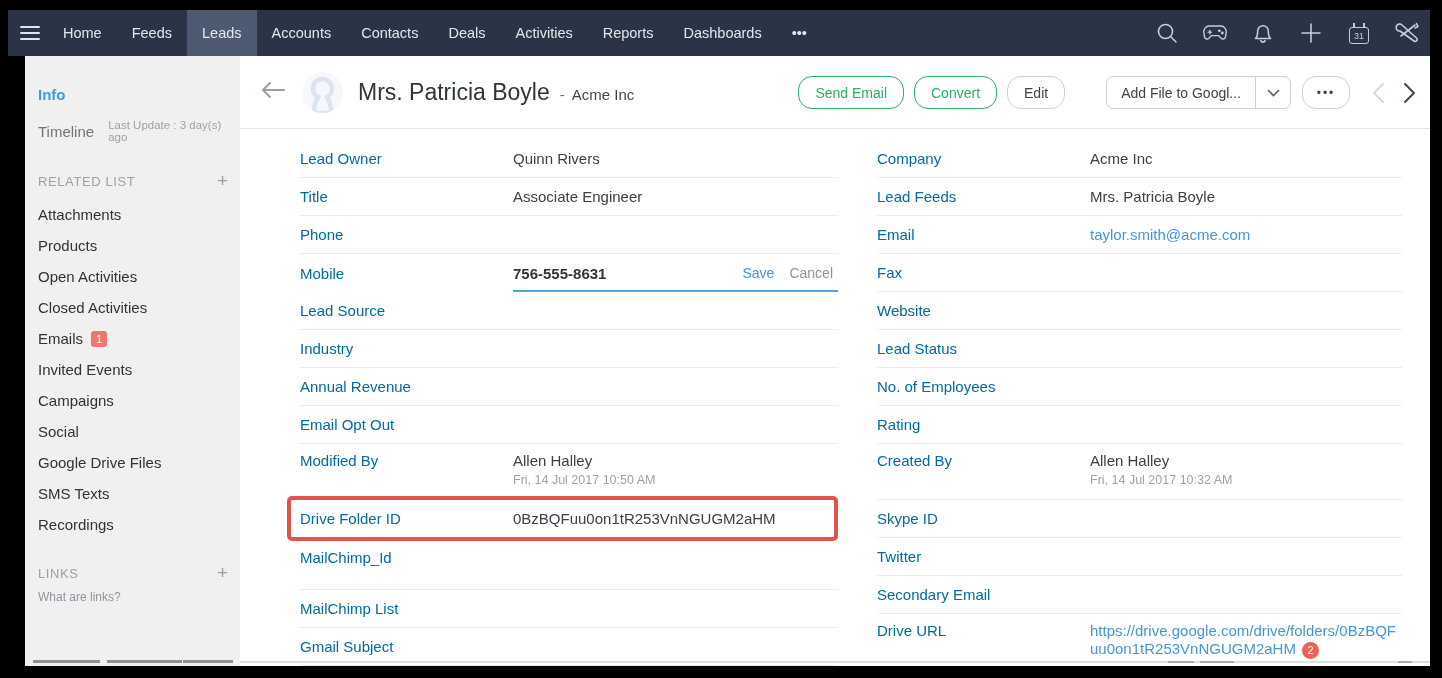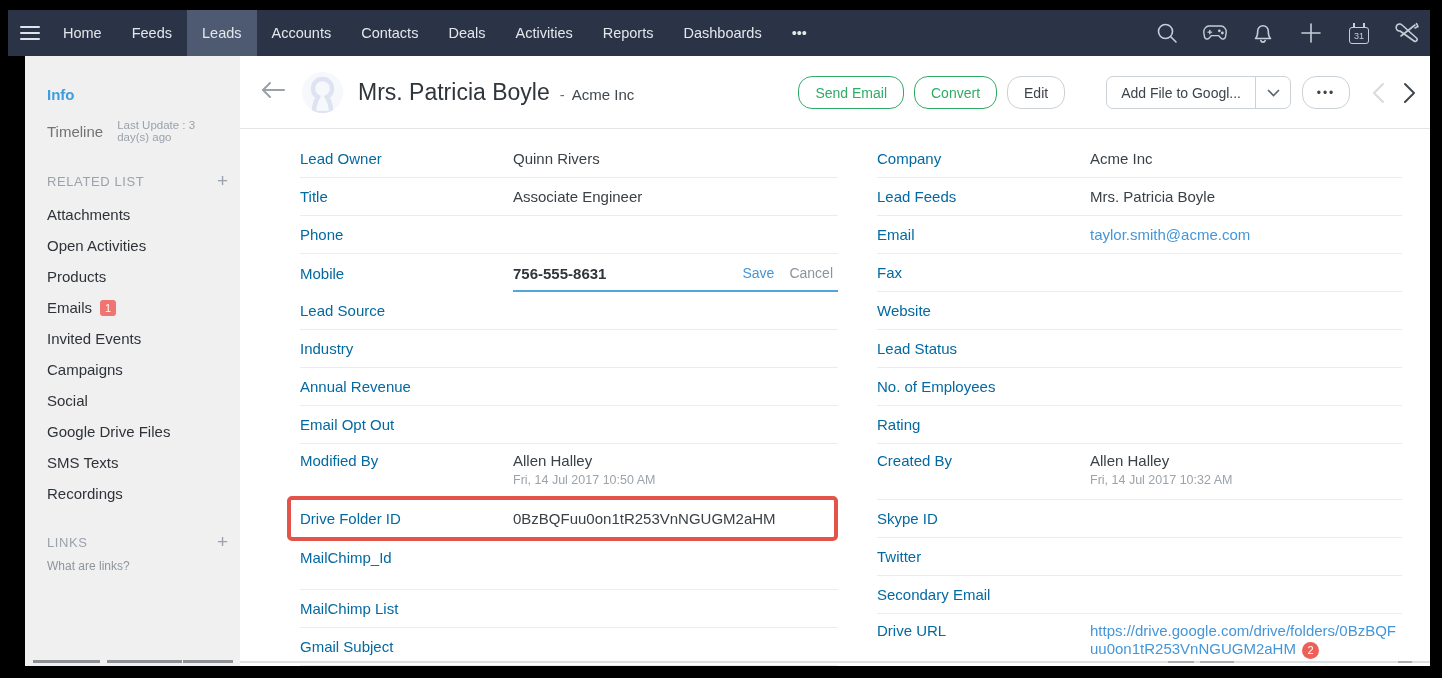--- a/index.html
+++ b/index.html
@@ -16,21 +16,21 @@
   .nav-icon { width:26px; height:26px; display:flex; align-items:center; justify-content:center; cursor:pointer; }
   .nav-icon svg { stroke:#c7cdd8; fill:none; stroke-width:1.6; stroke-linecap:round; stroke-linejoin:round; }
   .cal-box { width:20px; height:17px; border:1.6px solid #c7cdd8; border-radius:3px; margin-top:5px; position:relative; display:flex; align-items:center; justify-content:center; color:#c7cdd8; font-size:9px; }
   .cal-box i { position:absolute; top:-5px; width:2px; height:4px; background:#c7cdd8; }
   .cal-t1 { left:3px; } .cal-t2 { right:3px; }
 
   
   .body-row { display:flex; height:610px; margin-left:17px; }
 
   
-  .sidebar { width:215px; background:#f0f0f1; position:relative; padding:0 12px 0 22px; flex-shrink:0; }
+  .sidebar { width:215px; background:#f0f0f1; position:relative; padding:0 12px 0 13px; flex-shrink:0; }
   .sb-info { margin-top:29px; height:20px; line-height:20px; color:#3e9edd; font-size:15px; font-weight:bold; cursor:pointer; }
   .sb-timeline { margin-top:16px; height:20px; display:flex; align-items:center; }
   .sb-timeline .tl { font-size:15px; color:#737373; cursor:pointer; }
   .sb-timeline .meta { font-size:11.5px; color:#9aa2ab; margin-left:14px; }
   .sb-head { margin-top:30px; height:20px; display:flex; align-items:center; justify-content:space-between; }
   .sb-head .ttl { font-size:13px; color:#9aa2ab; letter-spacing:.6px; }
   .sb-head .plus { font-size:19px; color:#9aa2ab; cursor:pointer; line-height:16px; }
   .sb-list { margin-top:8px; }
   .sb-item { height:31px; line-height:31px; font-size:15px; color:#2f3338; cursor:pointer; white-space:nowrap; }
   .sb-badge { display:inline-block; min-width:16px; height:16px; line-height:16px; text-align:center; background:#ee7570; color:#fff; font-size:11px; border-radius:3px; margin-left:8px; vertical-align:1px; }
@@ -166,22 +166,23 @@
       <div class="sb-timeline">
         <span class="tl">Timeline</span>
         <span class="meta">Last Update : 3 day(s) ago</span>
       </div>
       <div class="sb-head">
         <span class="ttl">RELATED LIST</span>
         <span class="plus">+</span>
       </div>
       <div class="sb-list">
         <div class="sb-item">Attachments</div>
+        <div class="sb-item">Products</div>
         <div class="sb-item">Open Activities</div>
-        <div class="sb-item">Products</div>
+        <div class="sb-item">Closed Activities</div>
         <div class="sb-item"><span>Emails</span><span class="sb-badge">1</span></div>
         <div class="sb-item">Invited Events</div>
         <div class="sb-item">Campaigns</div>
         <div class="sb-item">Social</div>
         <div class="sb-item">Google Drive Files</div>
         <div class="sb-item">SMS Texts</div>
         <div class="sb-item">Recordings</div>
       </div>
       <div class="sb-head sb-links">
         <span class="ttl">LINKS</span>

